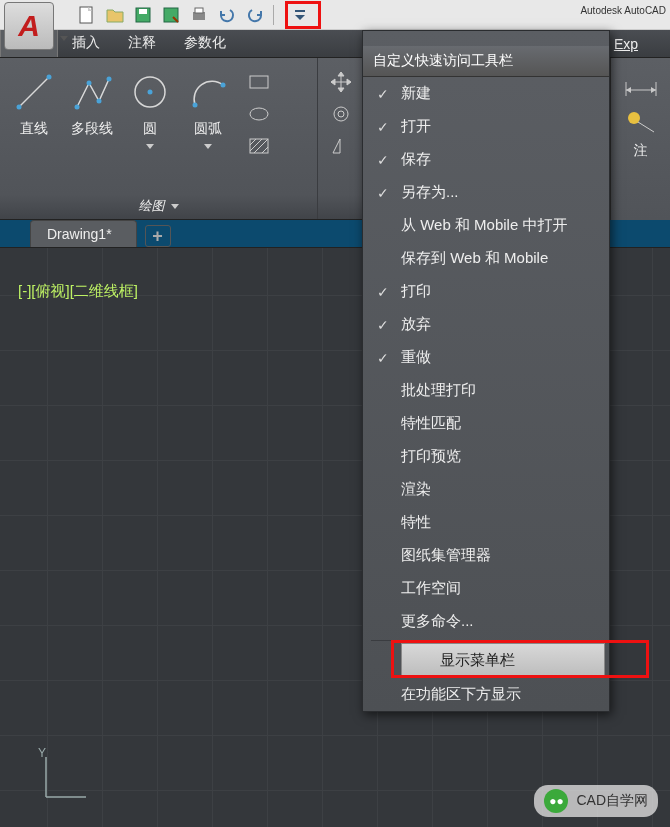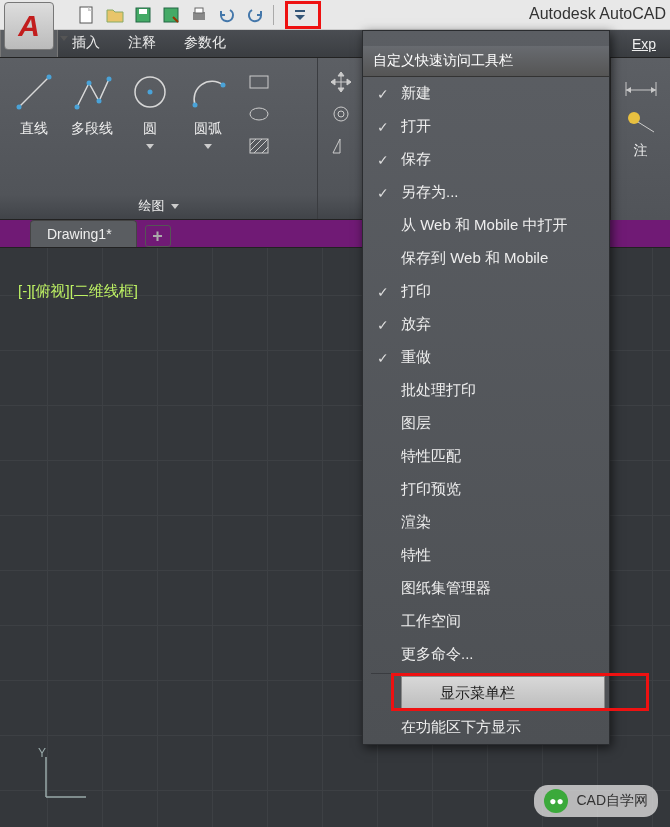--- a/index.html
+++ b/index.html
@@ -57,38 +57,38 @@
     padding: 0 6px 0 0;
     display:flex;align-items:center;height:28px;
     margin-left: 6px;
   }
   .qat-drop {
     width: 24px; height: 22px;
     display:flex;align-items:center;justify-content:center;
   }
   .title-text {
     position:absolute; right:4px; top:5px;
-    color:#333; font-size:16px; font-weight:400;
+    color:#333; font-size:10px; font-weight:400;
   }
 
   
   .ribbon-tabs {
     height: 28px; background: linear-gradient(#4a4d52,#3a3d41);
     display:flex; align-items:flex-end; 
     border-bottom:1px solid #222;
   }
   .rtab {
     padding: 4px 14px 5px; color:#eee; font-size:14px;
     cursor:pointer;
   }
   .rtab.active {
     background:#5b5e62; color:#fff;
     border-top:1px solid #777;border-left:1px solid #777;border-right:1px solid #777;
   }
-  .rtab-extra { position:absolute; right:0;text-decoration:underline; }
+  .rtab-extra { position:absolute; right:18px;text-decoration:underline; }
 
   
   .ribbon {
     height: 162px;
     background: linear-gradient(#5c5f64, #515459 85%, #414449);
     border-bottom:1px solid #222;
     display:flex;
     position:relative;
   }
   .panel {
@@ -102,27 +102,27 @@
   }
   .bigbtn .ico { width:48px;height:48px;
     display:flex;align-items:center;justify-content:center;}
   .bigbtn .lbl { font-size:14px;color:#eee;}
   .bigbtn .dd { width:0;height:0;border-left:4px solid transparent;border-right:4px solid transparent;border-top:5px solid #ccc; margin-top:2px;}
   .small-col { display:flex;flex-direction:column;gap:4px; padding-top:4px;}
   .smallbtn { width:30px;height:28px;display:flex;align-items:center;justify-content:center;}
   .panel-title {
     text-align:center; font-size:13px;color:#eee;
     padding:4px 0; margin-top:auto;
-    display:flex;align-items:center;justify-content:center;gap:6px;
+    display:flex;align-items:center;justify-content:center;gap:6px;font-style:italic;
   }
   .panel-title .dd { width:0;height:0;border-left:4px solid transparent;border-right:4px solid transparent;border-top:5px solid #ccc;}
 
   
   .doctabs {
-    height:28px; background:#701a75; display:flex;align-items:flex-end;
+    height:28px; background:#0c4a6e; display:flex;align-items:flex-end;
     padding-left:30px; border-bottom:1px solid #222;
   }
   .doctab {
     background:#5a5d61; color:#eee; padding:5px 24px 5px 16px;
     border-radius:4px 4px 0 0; font-size:14px;
     border:1px solid #444;border-bottom:none;
   }
   .newtab {
     width:26px;height:22px;margin-left:8px;
     display:flex;align-items:center;justify-content:center;
@@ -441,24 +441,20 @@
       <div class="dd-item">
         <span class="dd-check">✓</span>
         <span>重做</span>
       </div>
       <div class="dd-item">
         <span class="dd-check"></span>
         <span>批处理打印</span>
       </div>
       <div class="dd-item">
         <span class="dd-check"></span>
-        <span>图层</span>
-      </div>
-      <div class="dd-item">
-        <span class="dd-check"></span>
         <span>特性匹配</span>
       </div>
       <div class="dd-item">
         <span class="dd-check"></span>
         <span>打印预览</span>
       </div>
       <div class="dd-item">
         <span class="dd-check"></span>
         <span>渲染</span>
       </div>

